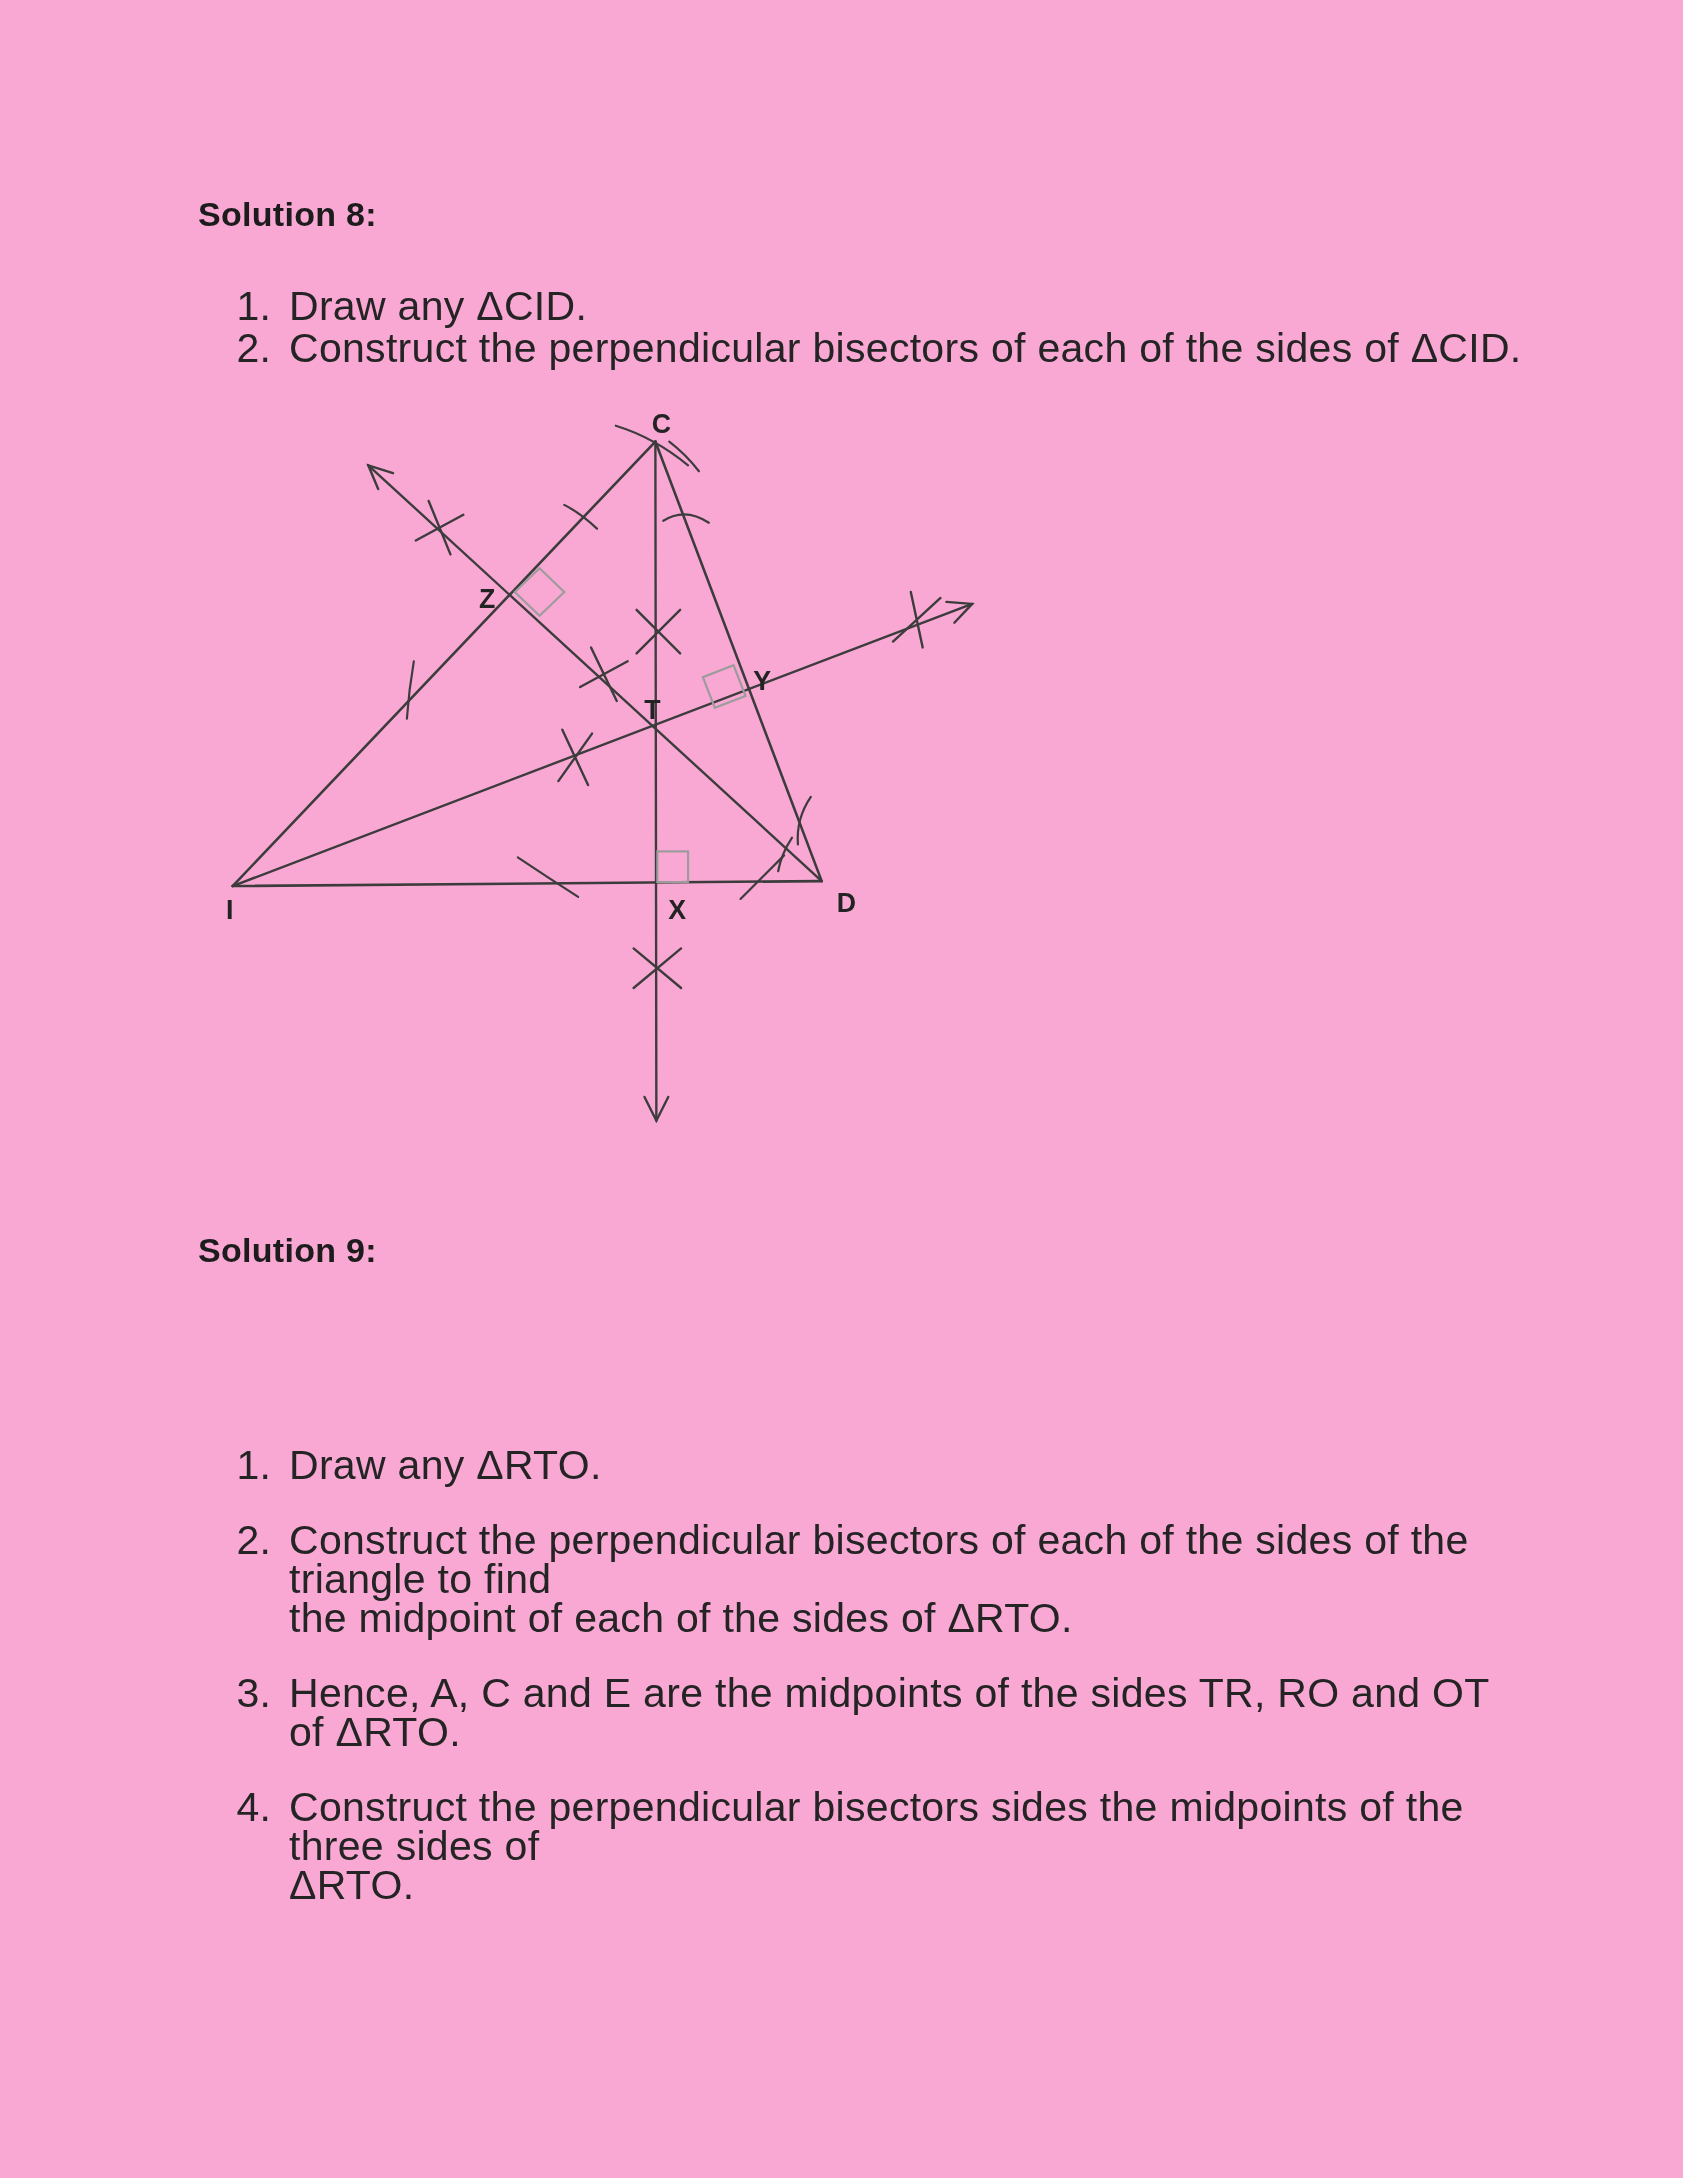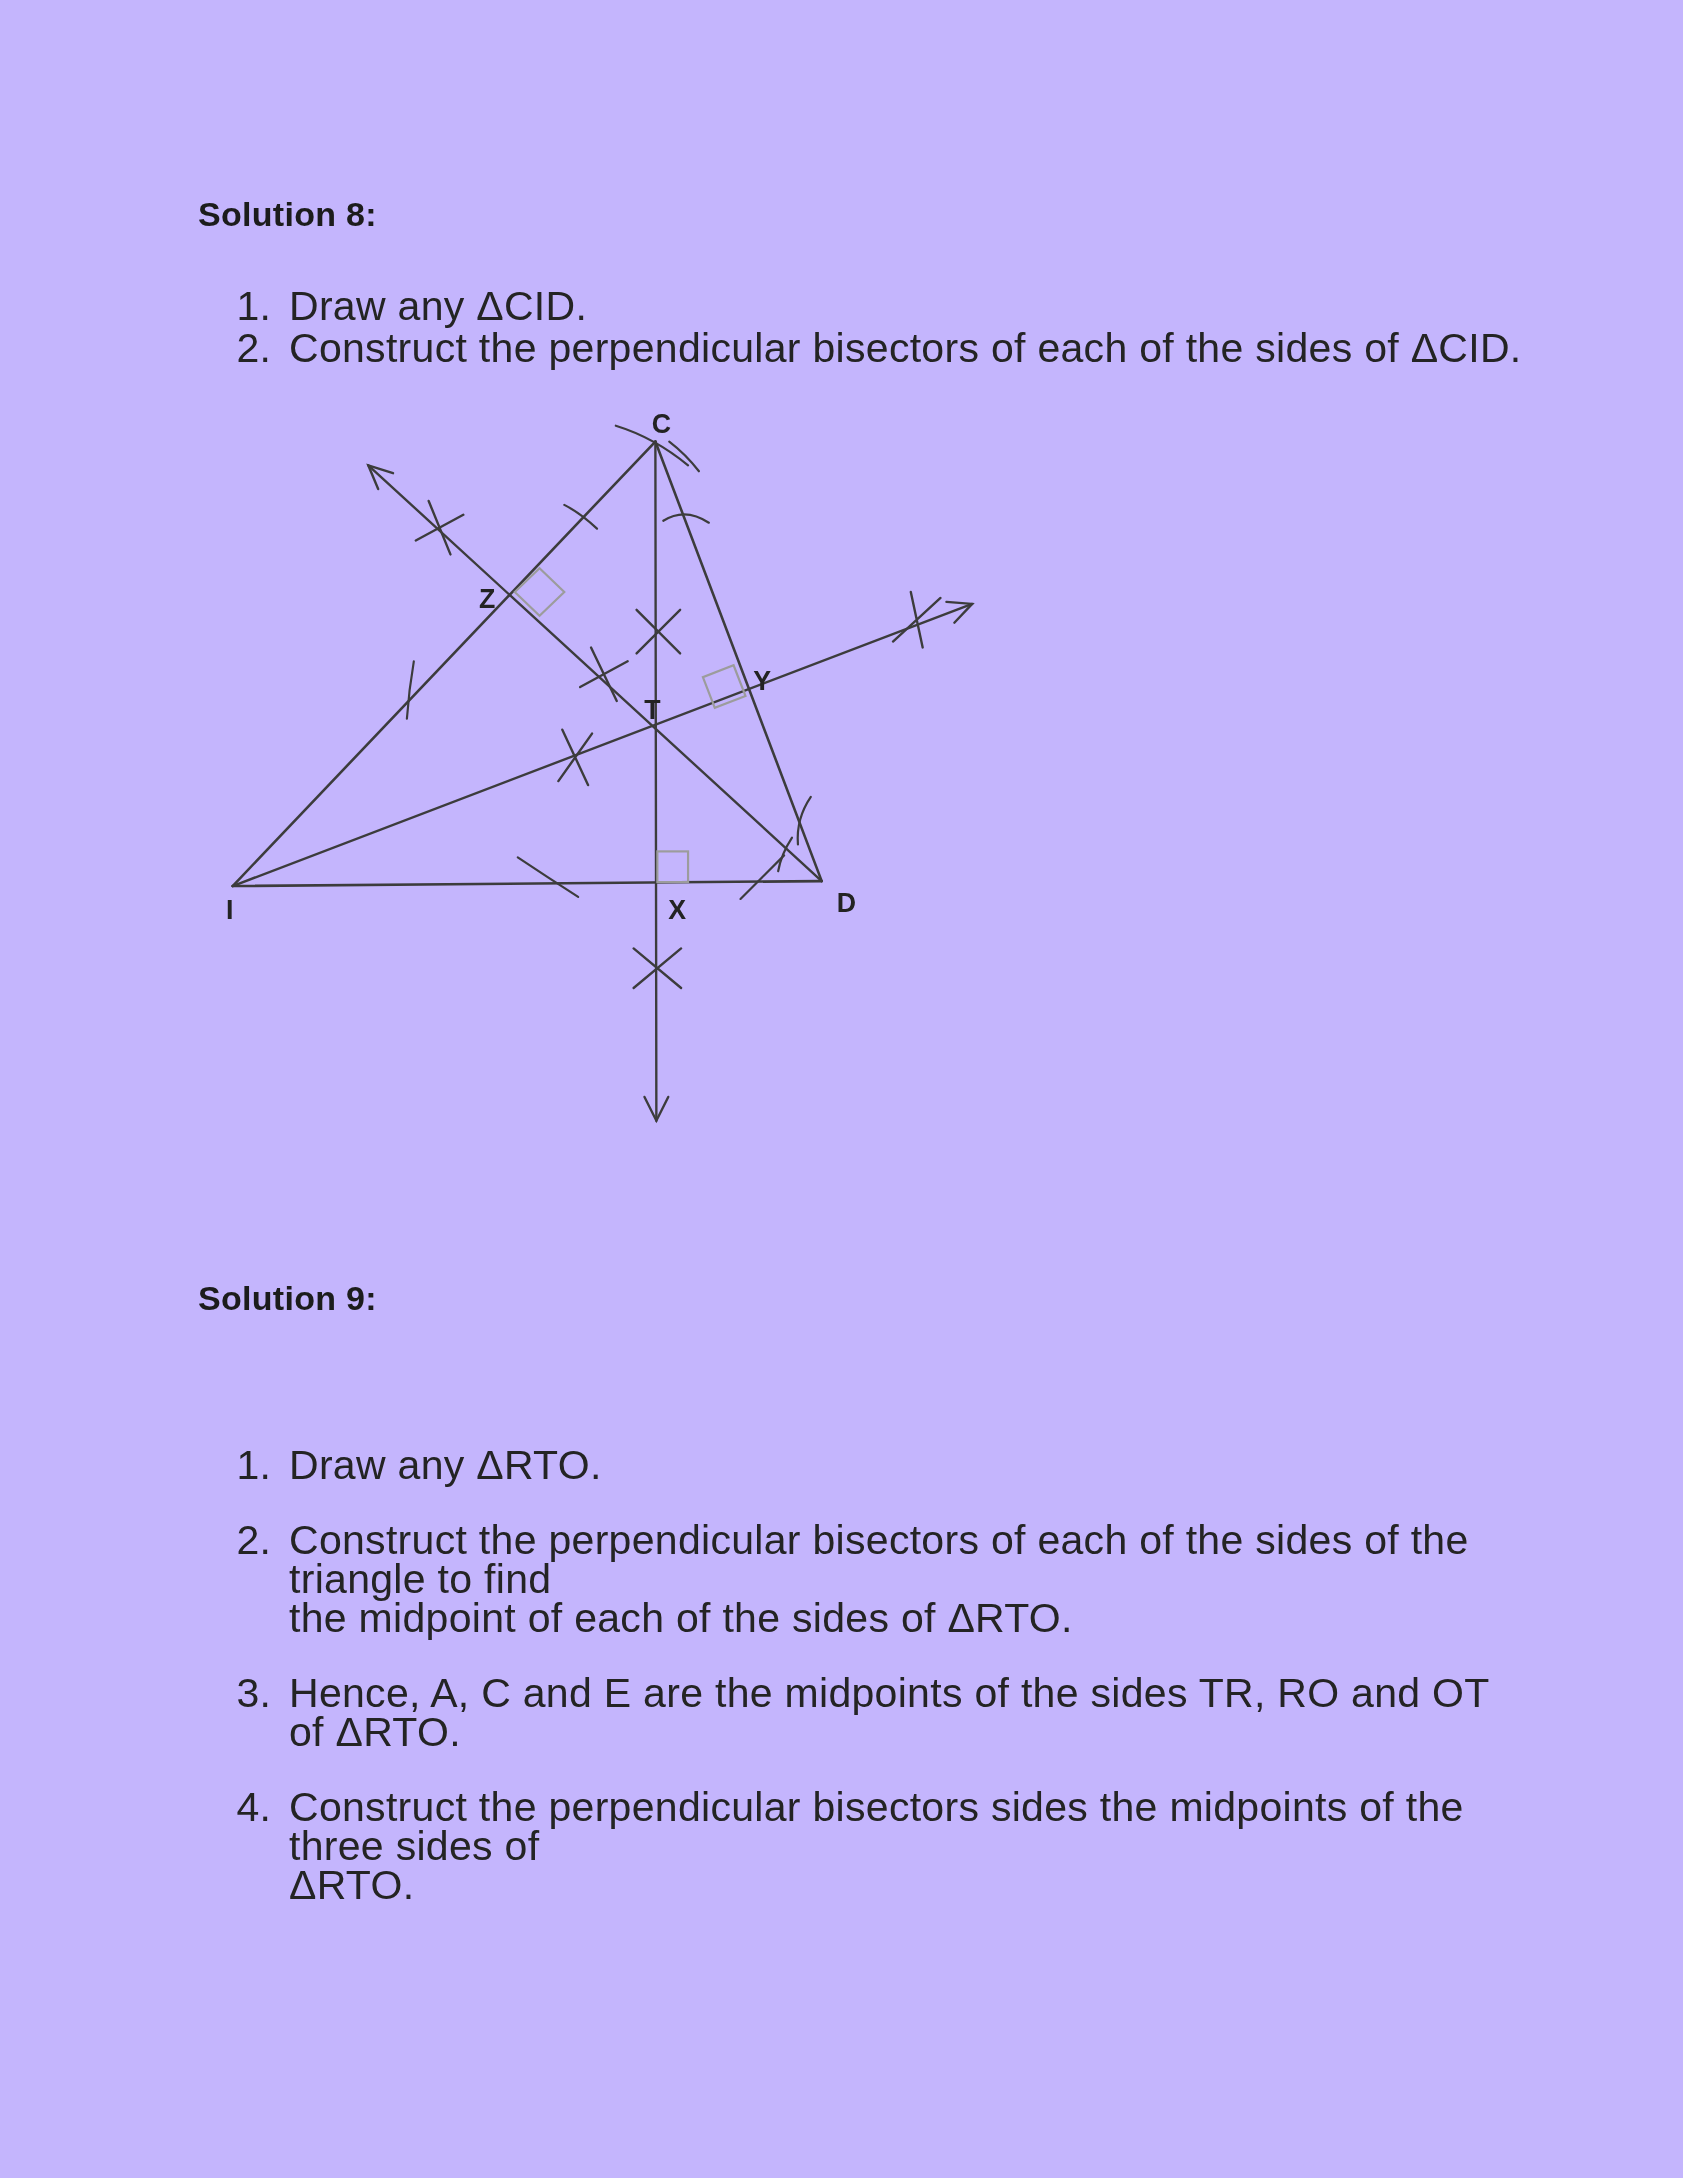--- a/index.html
+++ b/index.html
@@ -1,19 +1,19 @@
 <!DOCTYPE html>
 <html><head>
 <meta charset="utf-8">
 <style>
   html,body{margin:0;padding:0;background:#e8e8e8;}
   .page{
     position:relative;
     width:1683px;height:2178px;
-    background:#c4b5fd;
+    background:#f9a8d4;
     font-family:"Liberation Sans", sans-serif;
     color:#1f1f1f;
     overflow:hidden;
   }
   .heading{
     position:absolute;
     font-size:34px;
     font-weight:bold;
     line-height:1.2;
     letter-spacing:0.3px;
@@ -118,21 +118,21 @@
       <text class="fig-label" x="232" y="928">I</text>
       <text class="fig-label" x="855" y="921">D</text>
       <text class="fig-label" x="492" y="614">Z</text>
       <text class="fig-label" x="770" y="697">Y</text>
       <text class="fig-label" x="659" y="726">T</text>
       <text class="fig-label" x="684" y="928">X</text>
     </g>
   </svg>
 
 
-  <div class="heading" style="left:198px;top:1230px;margin-top:48px;">Solution 9:</div>
+  <div class="heading" style="left:198px;top:1230px;">Solution 9:</div>
 
 
   <ol class="steps s9 body-text" style="left:198px;top:1410px;">
     <li>Draw any ΔRTO.</li>
     <li>Construct the perpendicular bisectors of each of the sides of the triangle to find
 the midpoint of each of the sides of ΔRTO.</li>
     <li>Hence, A, C and E are the midpoints of the sides TR, RO and OT of ΔRTO.</li>
     <li>Construct the perpendicular bisectors sides the midpoints of the three sides of
 ΔRTO.</li>
   </ol>

